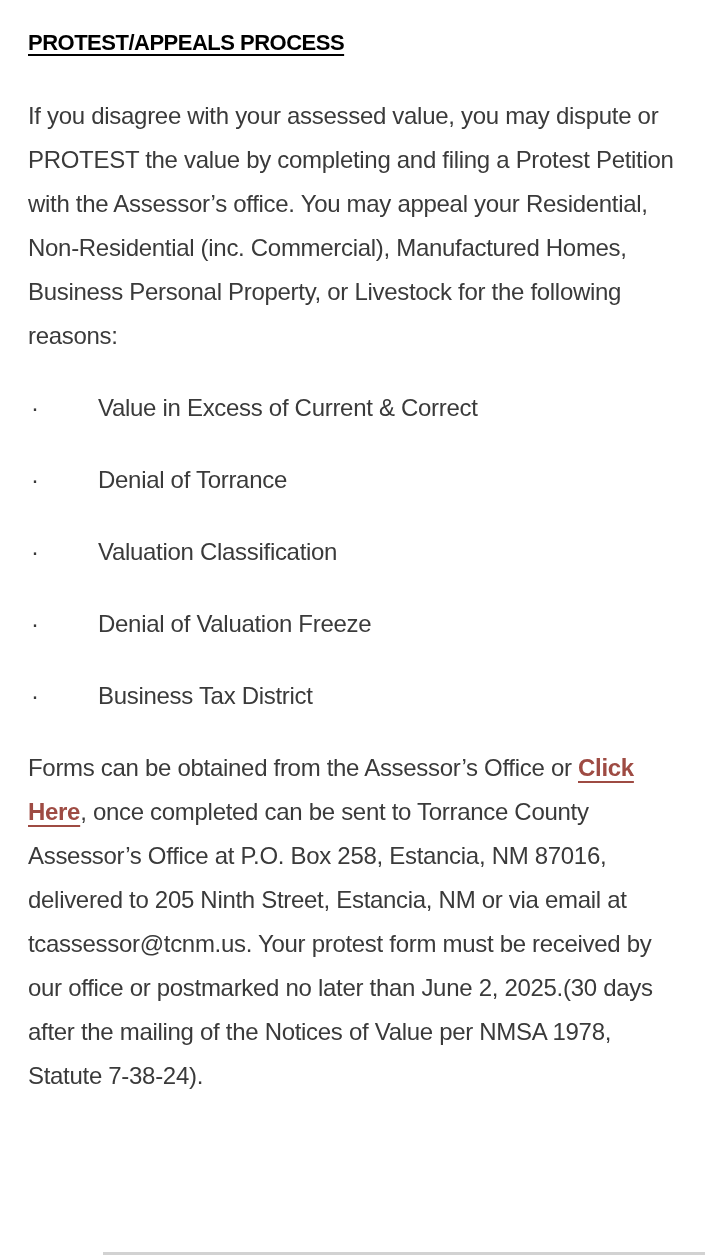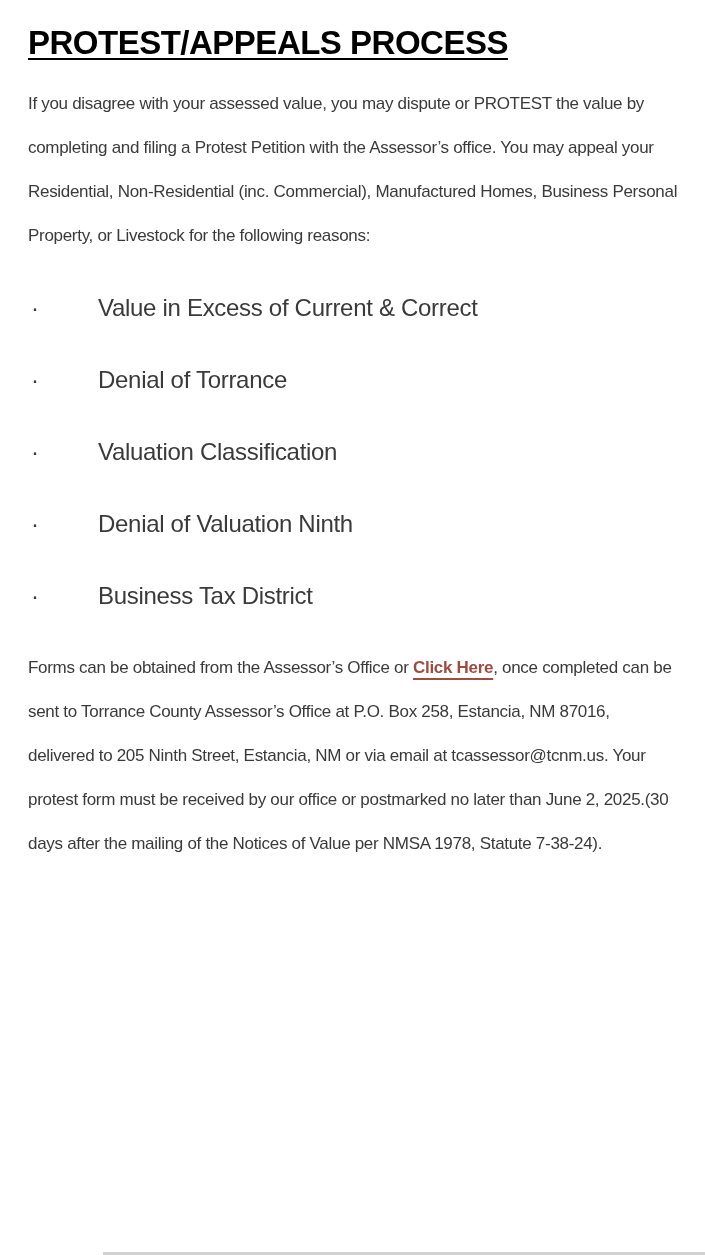--- a/index.html
+++ b/index.html
@@ -13,34 +13,34 @@
     height: 1255px;
     position: relative;
     overflow: hidden;
     font-family: "Liberation Sans", sans-serif;
     color: #3a3a3a;
   }
   main {
     padding: 27px 27px 0 28px;
   }
   h1.page-title {
-    margin: 0 0 23px 0;
-    font-size: 33px;
+    margin: 0 0 35px 0;
+    font-size: 22px;
     line-height: 32px;
     font-weight: 700;
     letter-spacing: -0.5px;
     color: #000000;
     text-decoration: underline;
     text-underline-offset: 4px;
     text-decoration-thickness: 2px;
   }
   p.body-paragraph {
     margin: 0 0 28px 0;
     max-width: 651px;
-    font-size: 17px;
+    font-size: 24px;
     line-height: 44px;
     letter-spacing: -0.3px;
   }
   ul.reasons-list {
     list-style: none;
     margin: 0;
     padding: 0;
   }
   ul.reasons-list li {
     display: flex;
@@ -90,21 +90,21 @@
     <li>
       <span class="bullet">·</span>
       <span>Denial of Torrance</span>
     </li>
     <li>
       <span class="bullet">·</span>
       <span>Valuation Classification</span>
     </li>
     <li>
       <span class="bullet">·</span>
-      <span>Denial of Valuation Ninth</span>
+      <span>Denial of Valuation Freeze</span>
     </li>
     <li>
       <span class="bullet">·</span>
       <span>Business Tax District</span>
     </li>
   </ul>
 
   <p class="body-paragraph"><span>Forms can be obtained from the Assessor’s Office or </span><a class="inline-link">Click Here</a><span>, once completed can be sent to Torrance County Assessor’s Office at P.O. Box 258, Estancia, NM 87016, delivered to 205 Ninth Street, Estancia, NM or via email at tcassessor@tcnm.us. Your protest form must be received by our office or postmarked no later than June 2, 2025.(30 days after the mailing of the Notices of Value per NMSA 1978, Statute 7-38-24).</span></p>
 
 </main>

